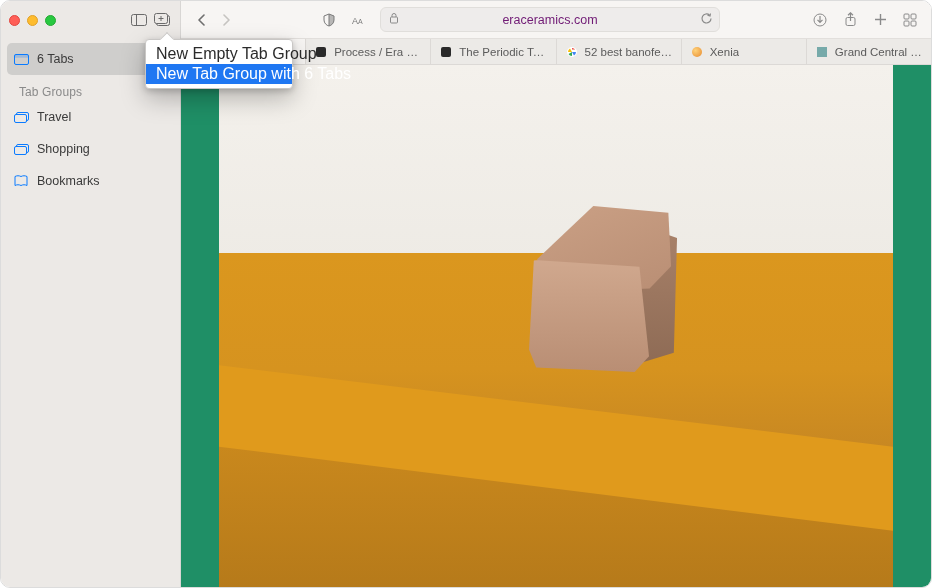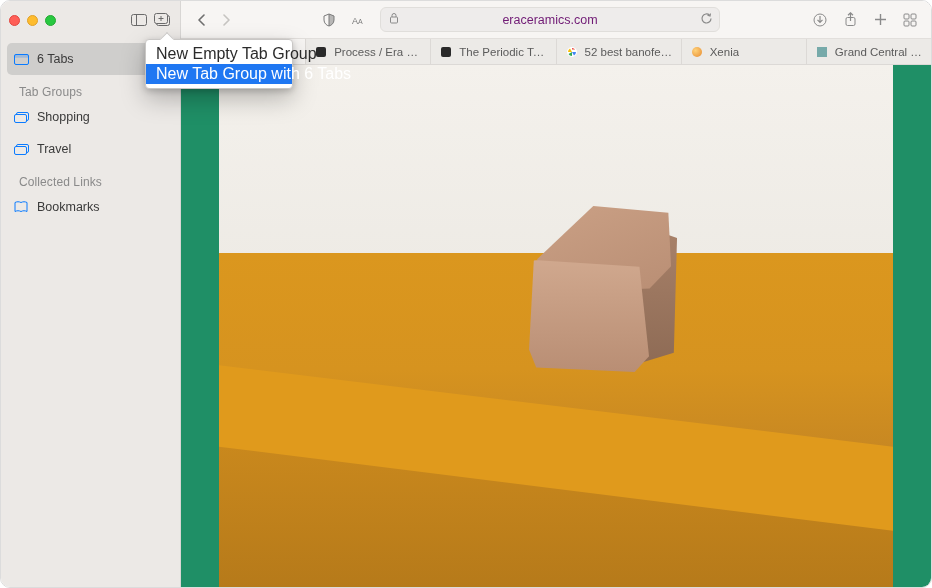--- a/index.html
+++ b/index.html
@@ -196,33 +196,32 @@
 
       <div class="section-label">Tab Groups</div>
 
       <div class="side-row">
         <span class="side-icn">
           <svg width="15" height="11" viewBox="0 0 15 11">
               <rect x="2.5" y="0.5" width="12" height="8" rx="1.5" fill="none" stroke="currentColor"></rect>
               <rect x="0.5" y="2.5" width="12" height="8" rx="1.5" fill="#ece9e6" stroke="currentColor"></rect>
             </svg>
         </span>
-        <span>Shopping</span>
+        <span>Travel</span>
       </div>
       <div class="side-row">
         <span class="side-icn">
           <svg width="15" height="11" viewBox="0 0 15 11">
               <rect x="2.5" y="0.5" width="12" height="8" rx="1.5" fill="none" stroke="currentColor"></rect>
               <rect x="0.5" y="2.5" width="12" height="8" rx="1.5" fill="#ece9e6" stroke="currentColor"></rect>
             </svg>
         </span>
-        <span>Travel</span>
-      </div>
-
-      <div class="section-label">Collected Links</div>
+        <span>Shopping</span>
+      </div>
+
 
       <div class="side-row">
         <span class="side-icn">
           <svg width="14" height="12" viewBox="0 0 14 12">
               <path d="M1 1.5 C3 0.5 5 0.5 7 1.5 C9 0.5 11 0.5 13 1.5 V10.5 C11 9.5 9 9.5 7 10.5 C5 9.5 3 9.5 1 10.5 Z" fill="none" stroke="currentColor"></path>
             </svg>
         </span>
         <span>Bookmarks</span>
       </div>
     </div>

